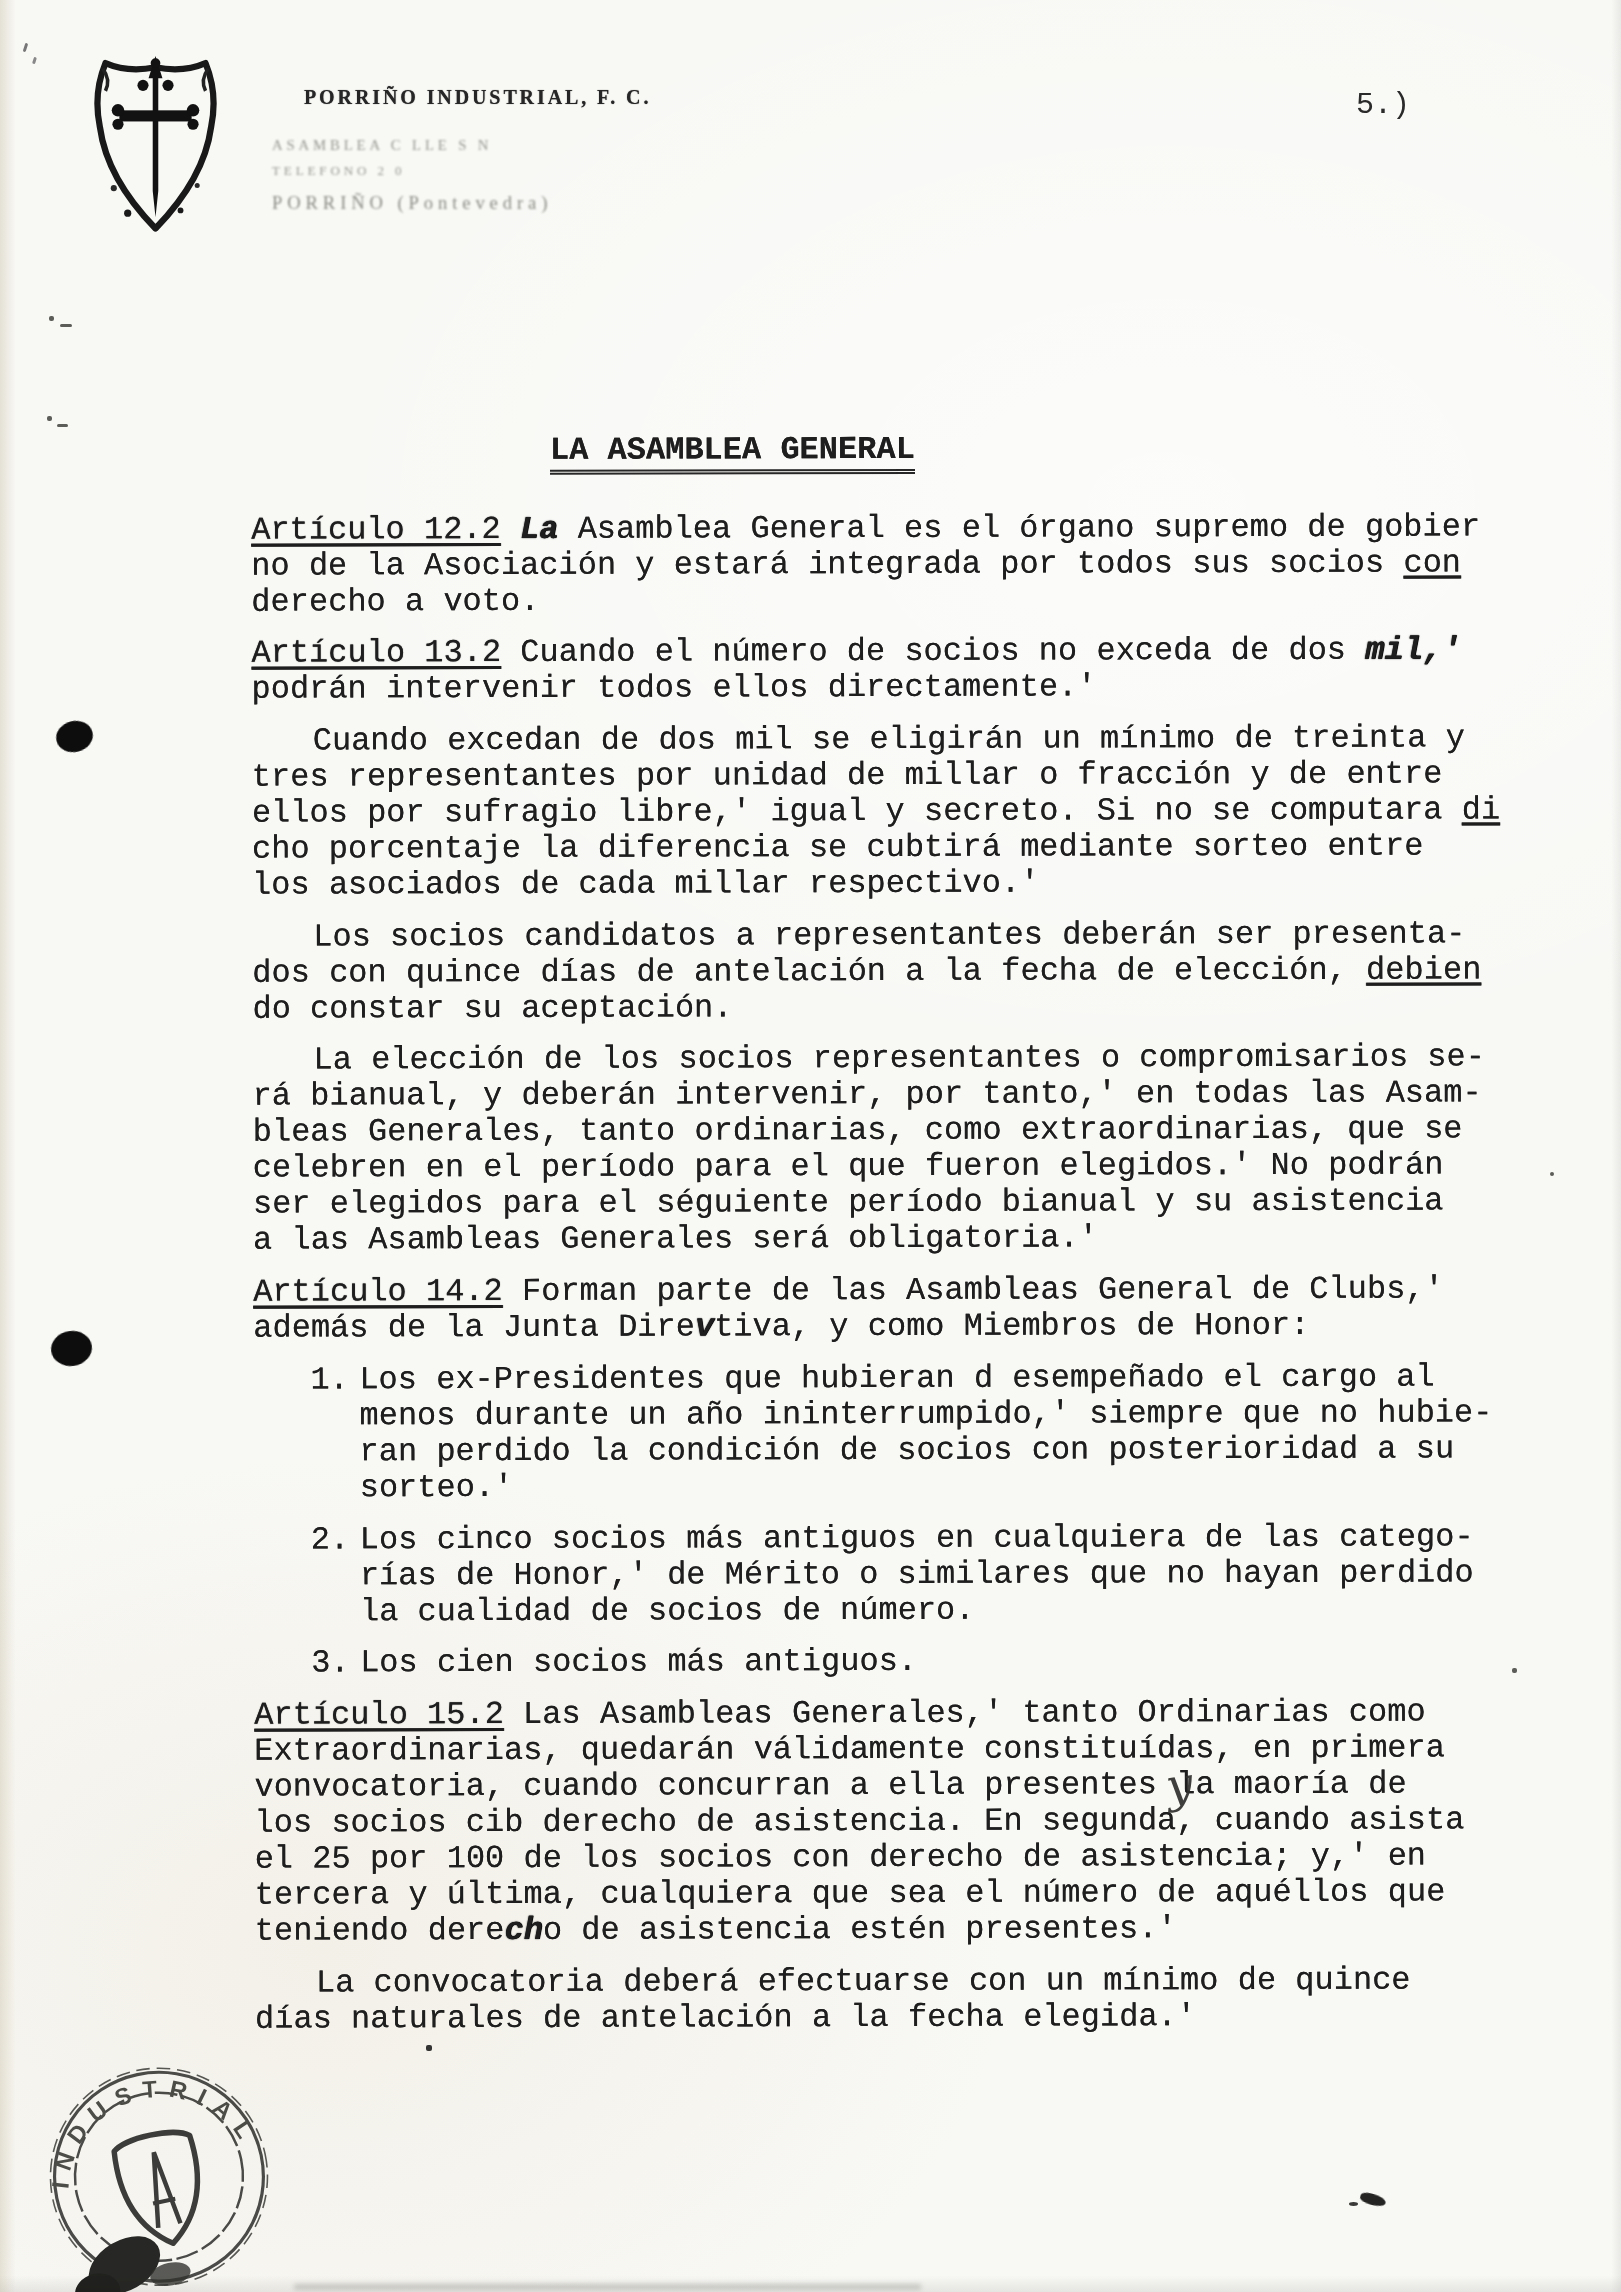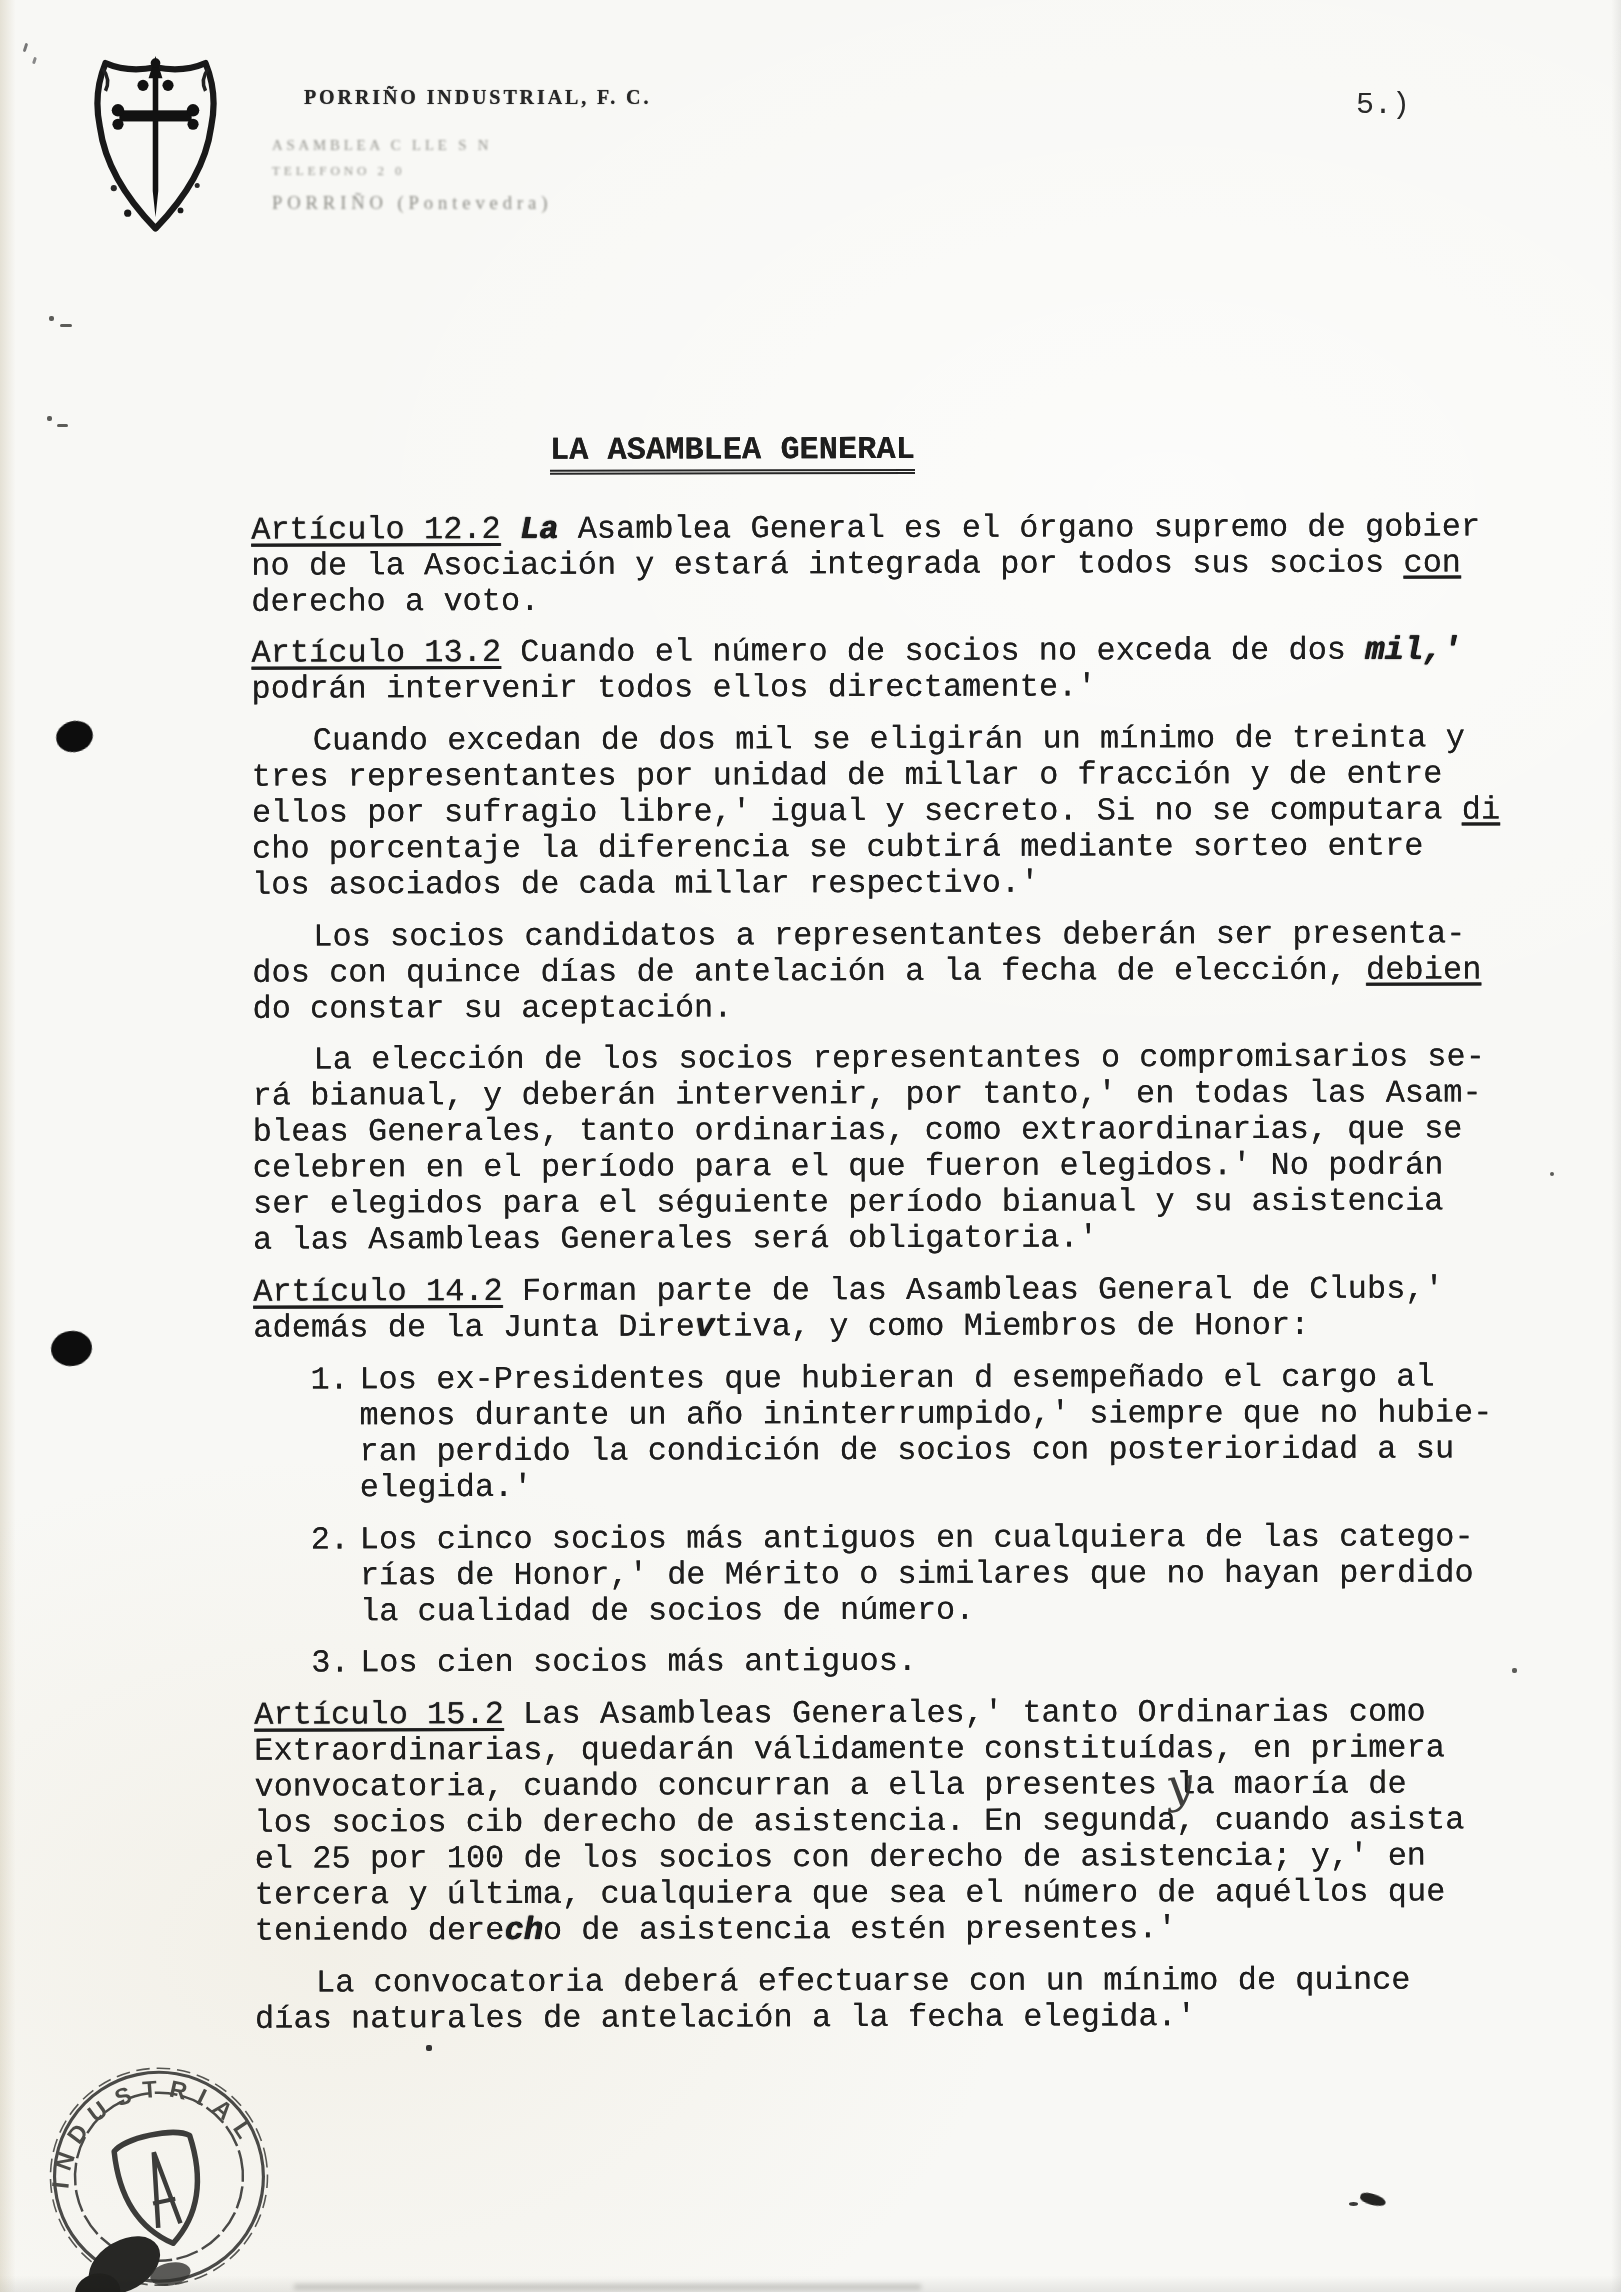--- a/index.html
+++ b/index.html
@@ -140,21 +140,21 @@
         <div class="block article">
           <div class="line"><span class="s-u2">Artículo 14.2</span><span> Forman parte de las Asambleas General de Clubs,'</span></div>
           <div class="line"><span>además de la Junta Dire</span><span class="s-b">v</span><span>tiva, y como Miembros de Honor:</span></div>
         </div>
         <div class="block item">
           <div class="marker">1.</div>
           <div class="item-content">
             <div class="line"><span>Los ex-Presidentes que hubieran d esempeñado el cargo al</span></div>
             <div class="line"><span>menos durante un año ininterrumpido,' siempre que no hubie-</span></div>
             <div class="line"><span>ran perdido la condición de socios con posterioridad a su</span></div>
-            <div class="line"><span>elegida.'</span></div>
+            <div class="line"><span>sorteo.'</span></div>
           </div>
         </div>
         <div class="block item">
           <div class="marker">2.</div>
           <div class="item-content">
             <div class="line"><span>Los cinco socios más antiguos en cualquiera de las catego-</span></div>
             <div class="line"><span>rías de Honor,' de Mérito o similares que no hayan perdido</span></div>
             <div class="line"><span>la cualidad de socios de número.</span></div>
           </div>
         </div>

